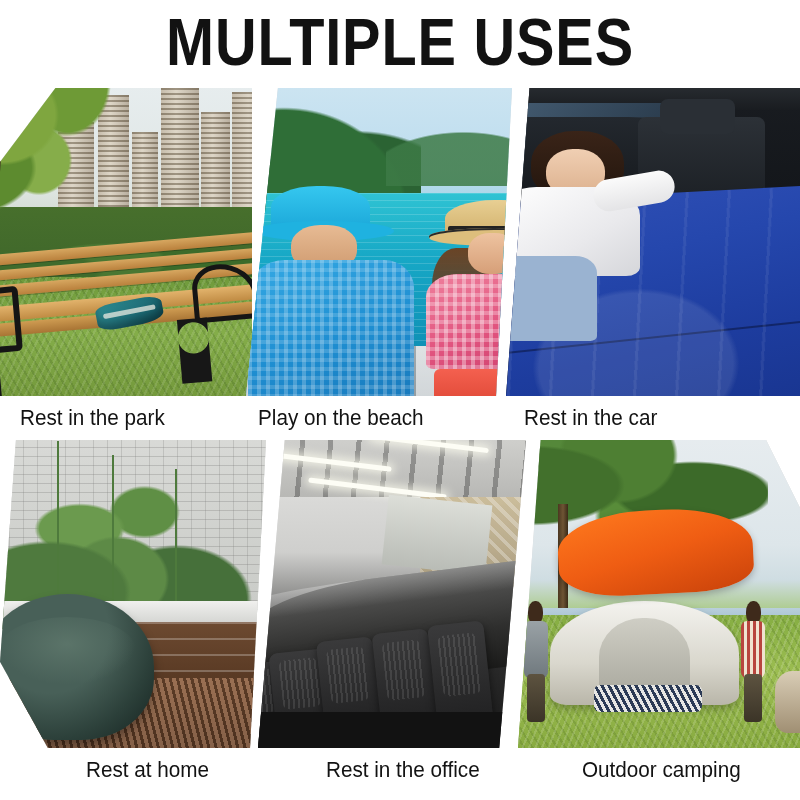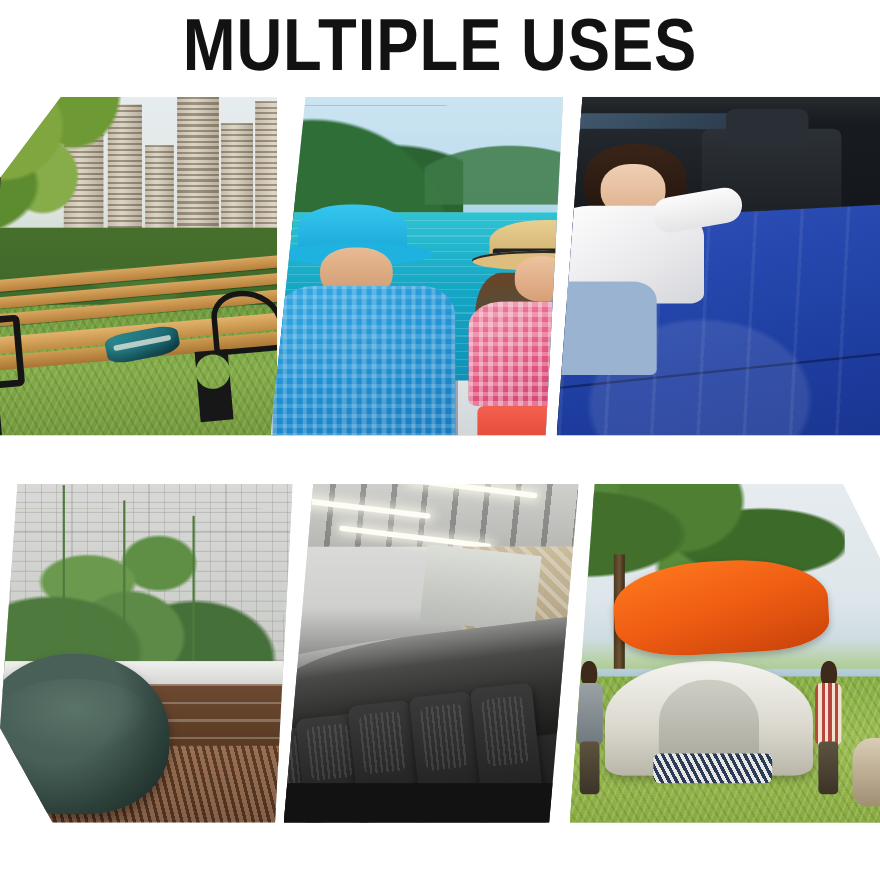--- a/index.html
+++ b/index.html
@@ -385,20 +385,25 @@
             <div class="lhair"></div>
               <div class="lface"></div>
               <div class="ltorso"></div>
             <div class="larm"></div>
               <div class="ljeans"></div>
           </div>
         </div>
       </div>
     </div>
 
+    <div class="caption-row cap-1">
+      <span class="caption c0">Rest in the park</span>
+      <span class="caption c1">Play on the beach</span>
+      <span class="caption c2">Rest in the car</span>
+    </div>
 
     <div class="row row-2">
 
       <div class="tile b1">
         <div class="scene">
           <div class="home-bg"></div>
           <div class="brickwall"></div>
           <div class="plants"></div>
           <div class="stem st1"></div>
             <div class="stem st2"></div>
@@ -449,15 +454,20 @@
           <div class="camper cam2">
             <div class="chead"></div>
               <div class="cbody"></div>
               <div class="clegs"></div>
           </div>
           <div class="cbag"></div>
         </div>
       </div>
     </div>
 
+    <div class="caption-row cap-2">
+      <span class="caption c0">Rest at home</span>
+      <span class="caption c1">Rest in the office</span>
+      <span class="caption c2">Outdoor camping</span>
+    </div>
 
   </div>
 </div>
 
 </body></html>

